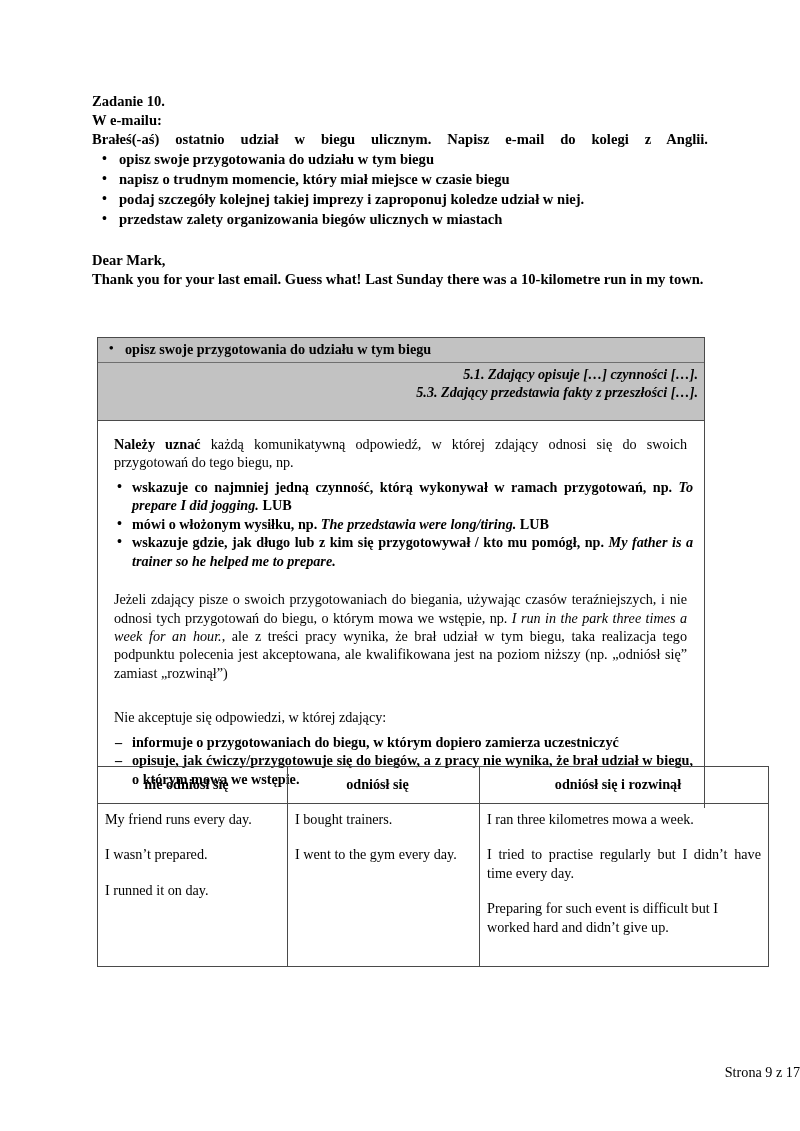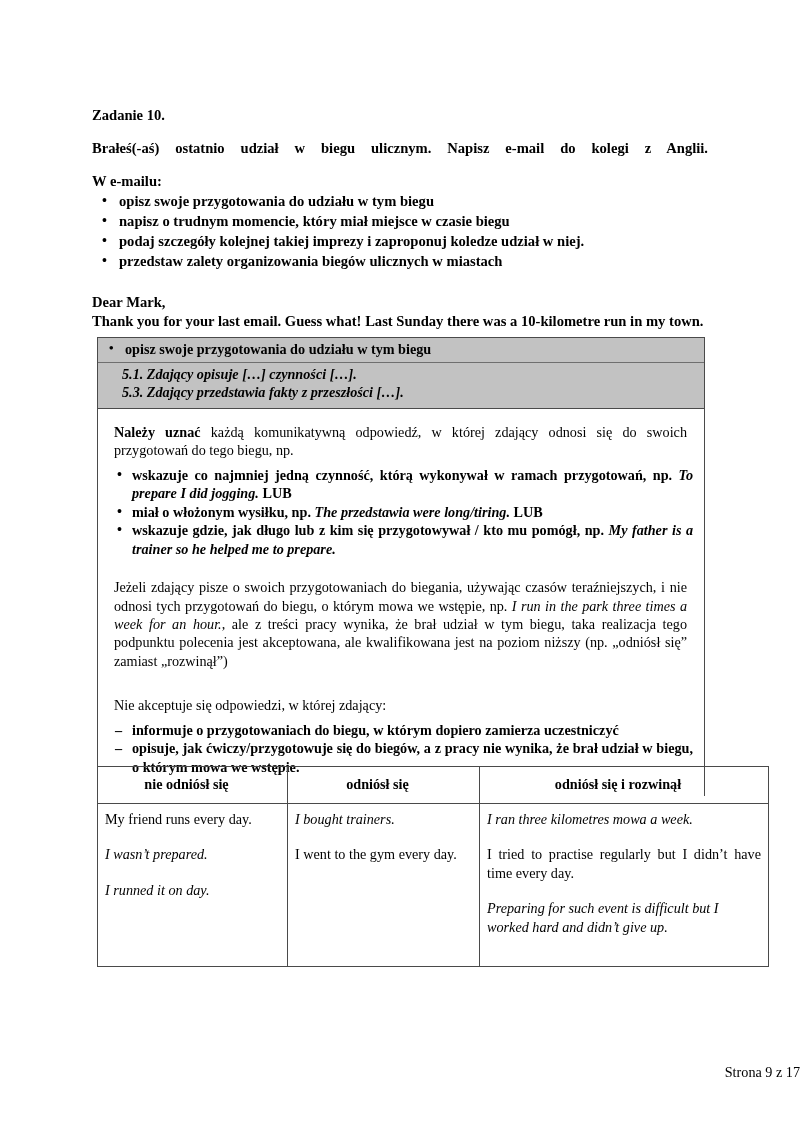--- a/index.html
+++ b/index.html
@@ -25,21 +25,21 @@
   
   .task-head {
     font-weight: bold;
     font-size: 14.6px;
     line-height: 1.30;
   }
   .task-head .just {
     text-align: justify;
     text-align-last: justify;
   }
-  .task-line { white-space: pre-wrap; margin-top: 14px; }
+  .task-line { white-space: pre-wrap; }
 
   ul.task-bullets {
     list-style: none;
     margin: 1px 0 0 0;
     padding: 0;
   }
   ul.task-bullets > li {
     position: relative;
     padding-left: 27px;
     font-weight: bold;
@@ -89,25 +89,26 @@
     border-bottom: 1px solid #6f6f6f;
   }
   .grey-head .gh-row-1::before {
     content: "\2022";
     position: absolute;
     left: 11px;
     top: 2px;
     font-size: 13px;
   }
   .grey-head .gh-row-2 {
-    padding: 2px 6px 6px 24px;
+    padding: 2px 6px 18px 24px;
     font-weight: bold;
     font-style: italic;
     font-size: 14.2px;
     line-height: 1.30;
+    text-align: right;
   }
 
   .box-body {
     padding: 8px 11px 10px 10px;
     font-size: 14.2px;
     line-height: 1.30;
   }
   .box-body p {
     margin: 6px;
     text-align: justify;
@@ -172,21 +173,21 @@
   }
   .ex-table td {
     padding: 6px 7px 8px 7px;
     line-height: 1.30;
     height: 148px;
   }
   .ex-table td p {
     margin: 0;
     text-align: justify;
   }
-  .ex-table td p.nojust { text-align: left; font-style: italic; }
+  .ex-table td p.nojust { text-align: left; }
   .cell-gap { height: 17px; }
 
   .col-1 { width: 169px; }
   .col-2 { width: 171px; }
   .col-3 { width: 268px; }
 
   
   .footer {
     position: absolute;
     left: 0;
@@ -195,22 +196,22 @@
     text-align: right;
     font-size: 14.2px;
   }
 </style>
 </head>
 <body>
 
 <div class="page">
   <div class="task-head">
     <div class="task-line">Zadanie 10.</div>
+    <div class="task-line">W e-mailu:</div>
     <div class="task-line just">Brałeś(-aś) ostatnio udział w biegu ulicznym. Napisz e-mail do kolegi z Anglii.</div>
-    <div class="task-line">W e-mailu:</div>
   </div>
 
   <ul class="task-bullets">
     <li>opisz swoje przygotowania do udziału w tym biegu</li>
     <li>napisz o trudnym momencie, który miał miejsce w czasie biegu</li>
     <li>podaj szczegóły kolejnej takiej imprezy i zaproponuj koledze udział w niej.</li>
     <li>przedstaw zalety organizowania biegów ulicznych w miastach</li>
   </ul>
 
   <div class="email-block">
@@ -228,21 +229,21 @@
       <div>5.3. Zdający przedstawia fakty z przeszłości […].</div>
     </div>
   </div>
 
   <div class="box-body">
 
     <p class="just-last"><span class="bd">Należy uznać</span><span> każdą komunikatywną odpowiedź, w której zdający odnosi się do swoich przygotowań do tego biegu, np.</span></p>
 
     <ul class="dot-list">
       <li><span>wskazuje co najmniej jedną czynność, którą wykonywał w ramach przygotowań, np. </span><span class="it">To prepare I did jogging.</span><span> LUB</span></li>
-      <li><span>miał o włożonym wysiłku, np. </span><span class="it">The przedstawia were long/tiring.</span><span> LUB</span></li>
+      <li><span>mówi o włożonym wysiłku, np. </span><span class="it">The przedstawia were long/tiring.</span><span> LUB</span></li>
       <li><span>wskazuje gdzie, jak długo lub z kim się przygotowywał / kto mu pomógł, np. </span><span class="it">My father is a trainer so he helped me to prepare.</span><span></span></li>
     </ul>
 
     <div class="gap-md"></div>
 
     <p class="just-last"><span>Jeżeli zdający pisze o swoich przygotowaniach do biegania, używając czasów teraźniejszych, i nie odnosi tych przygotowań do biegu, o którym mowa we wstępie, np. </span><span class="it">I run in the park three times a week for an hour.</span><span>, ale z treści pracy wynika, że brał udział w tym biegu, taka realizacja tego podpunktu polecenia jest akceptowana, ale kwalifikowana jest na poziom niższy (np. „odniósł się” zamiast „rozwinął”)</span></p>
 
     <div class="gap-md"></div>
 
     <p class="just-last">Nie akceptuje się odpowiedzi, w której zdający:</p>

